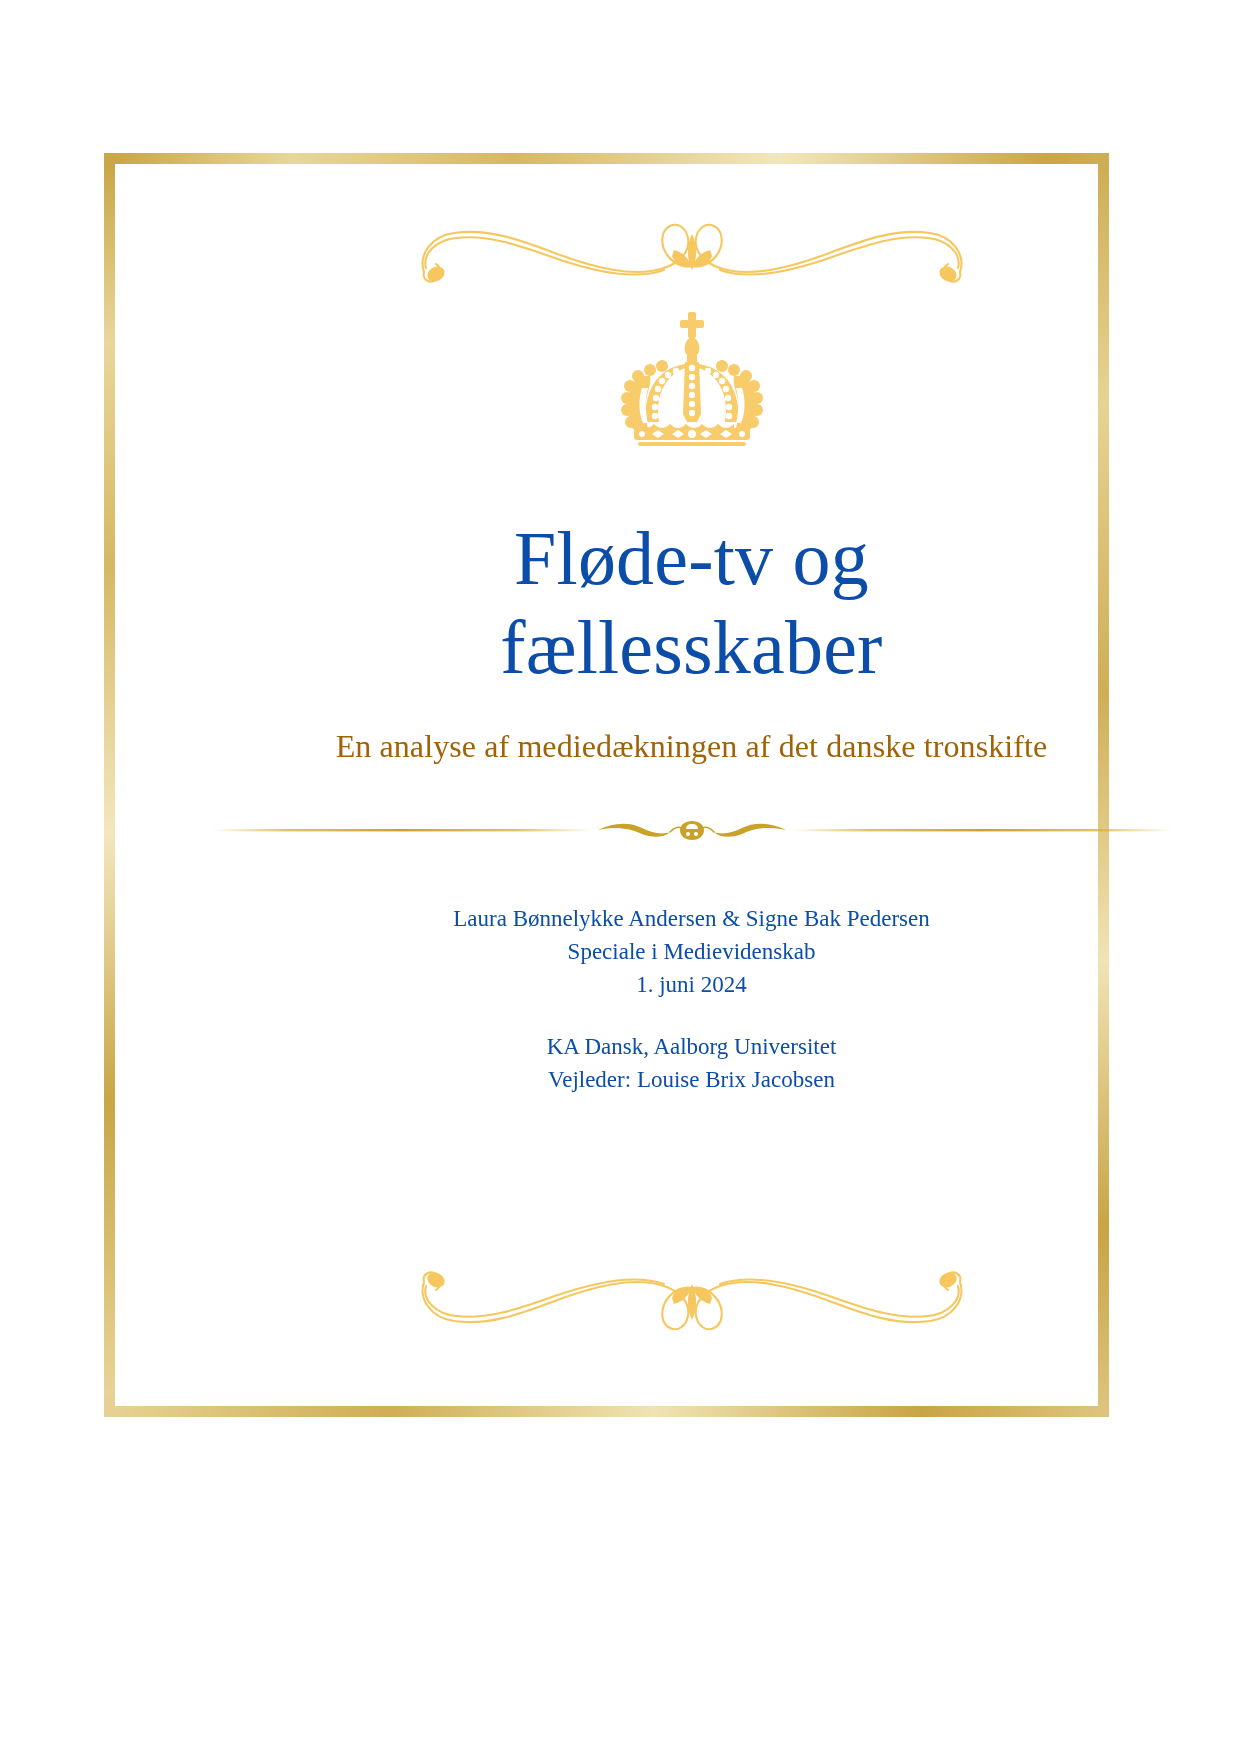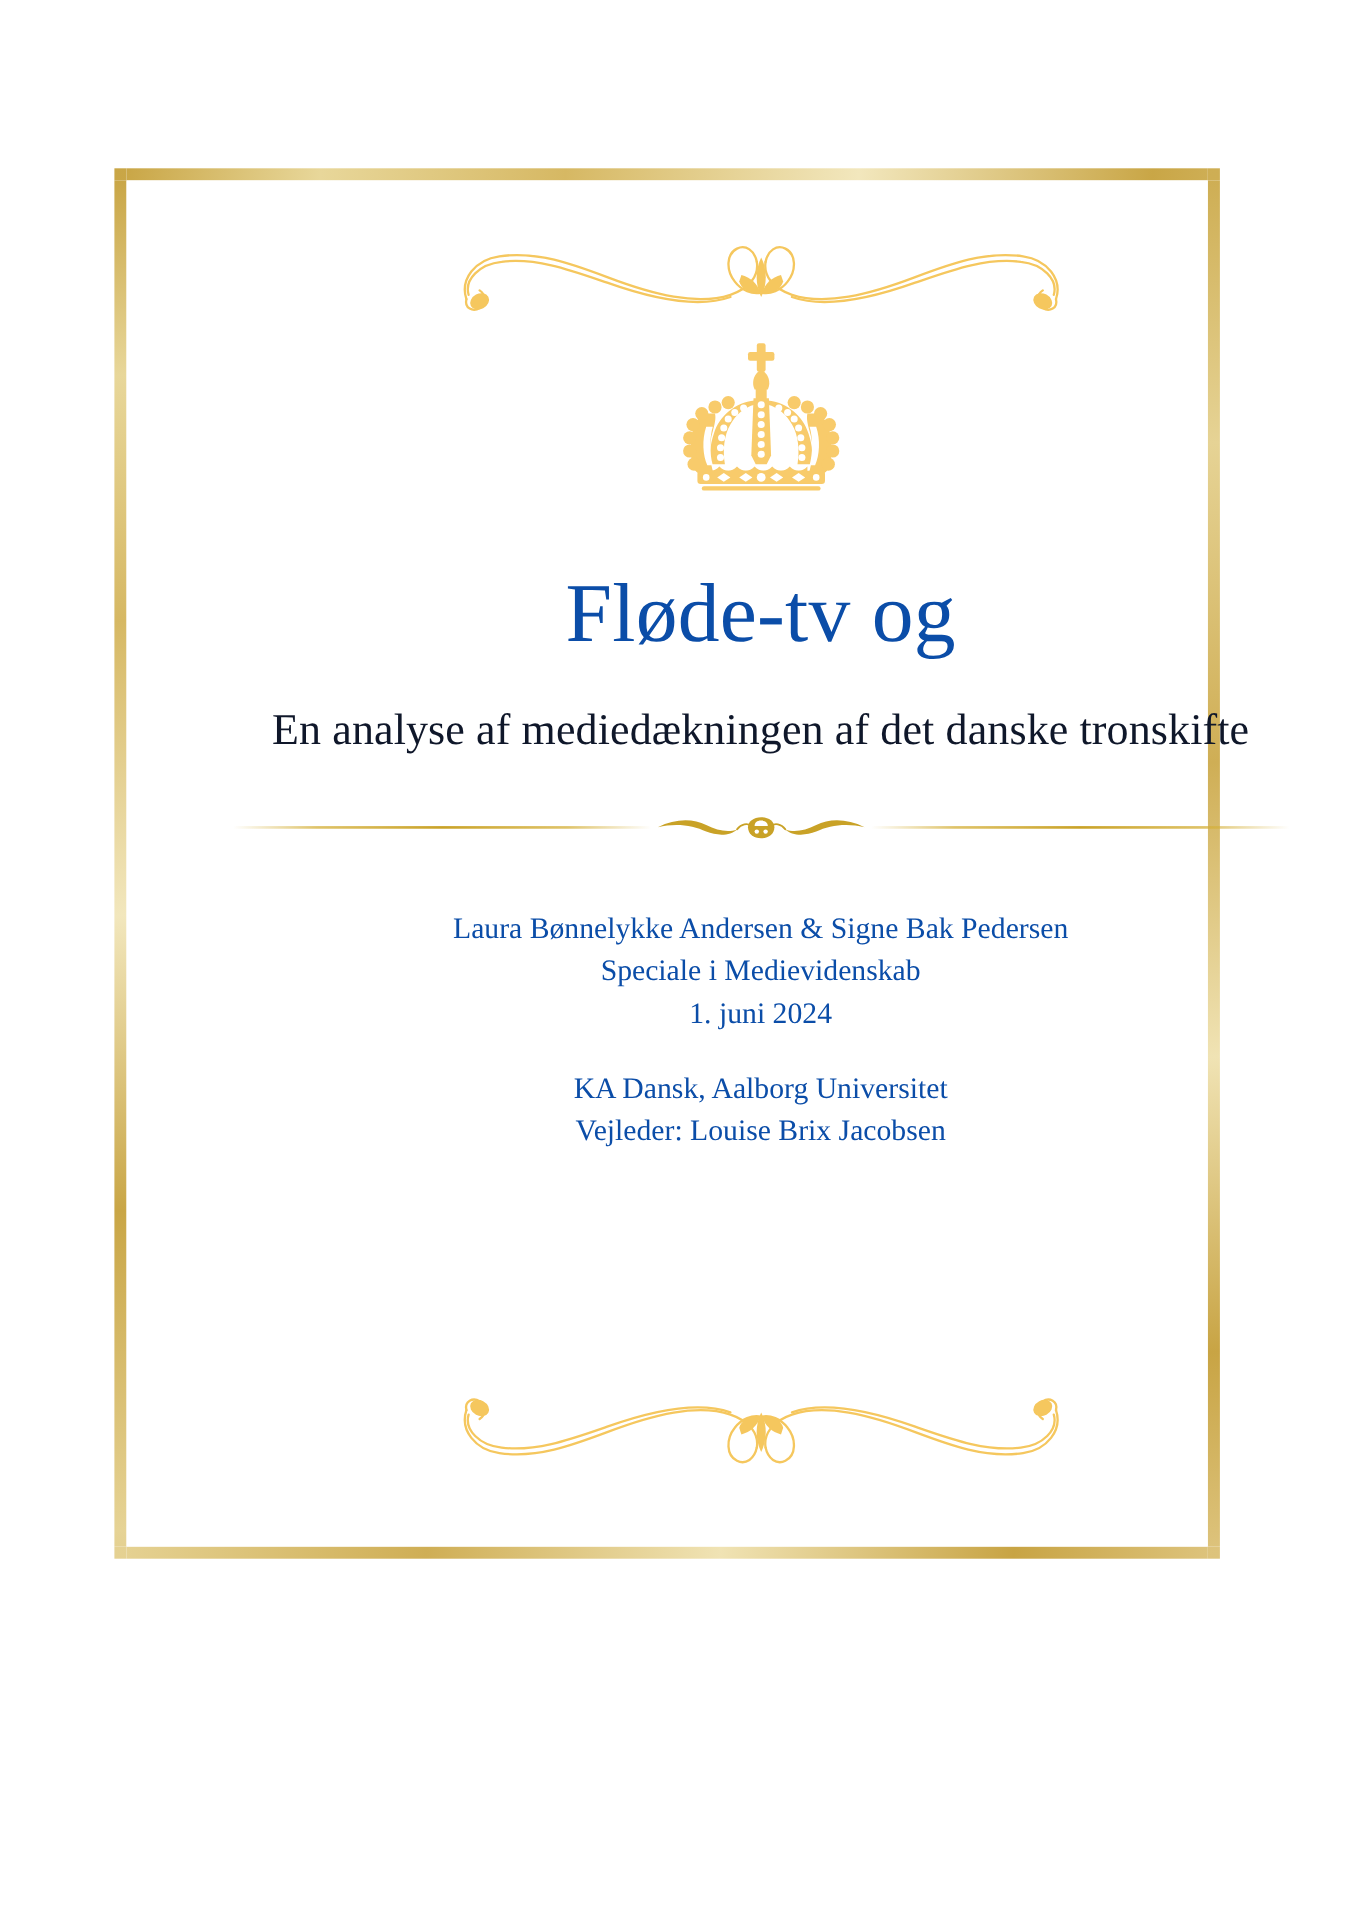--- a/index.html
+++ b/index.html
@@ -103,41 +103,41 @@
     line-height: 1.17;
     font-weight: 400;
     text-align: center;
     letter-spacing: 0.2px;
     max-width: 720px;
   }
 
   .subtitle {
     margin: 0;
     margin-top: 34px;
-    color: #0f172a;
-    font-size: 40px;
+    color: #a16207;
+    font-size: 32px;
     line-height: 1.3;
     font-weight: 400;
     text-align: center;
     letter-spacing: 0.1px;
   }
 
   
   .divider {
     margin-top: 48px;
     width: 960px;
     height: 30px;
     display: block;
   }
 
   
   .meta {
     margin-top: 58px;
     color: #0b4da8;
-    font-size: 27px;
+    font-size: 23px;
     line-height: 1.42;
     text-align: center;
   }
   .meta-block { margin: 0; }
   .meta-block + .meta-block { margin-top: 30px; }
   .meta-line { display: block; }
 
   .spacer-flex { flex: 1 1 auto; }
 </style>
 </head>
@@ -245,20 +245,21 @@
         <circle cx="140" cy="124" r="3"></circle>
       </g>
 
       <g fill="#F8CB6B">
         <path d="M36 114 q8 8 16 0 q8 8 16 0 q8 8 16 0 q8 8 16 0 q8 8 16 0 q8 8 16 0 l0 6 l-96 0 Z"></path>
       </g>
     </svg>
 
     <h1 class="title">
       <span class="meta-line">Fløde-tv og</span>
+      <span class="meta-line">fællesskaber</span>
     </h1>
 
     <p class="subtitle">En analyse af mediedækningen af det danske tronskifte</p>
 
     <svg class="divider" viewBox="0 0 960 30" aria-hidden="true">
       <defs>
         <linearGradient id="dgrad" x1="0" y1="0" x2="1" y2="0">
           <stop offset="0%" stop-color="#D4AF37" stop-opacity="0"></stop>
           <stop offset="20%" stop-color="#D4AF37" stop-opacity="0.75"></stop>
           <stop offset="50%" stop-color="#C9A227" stop-opacity="1"></stop>

